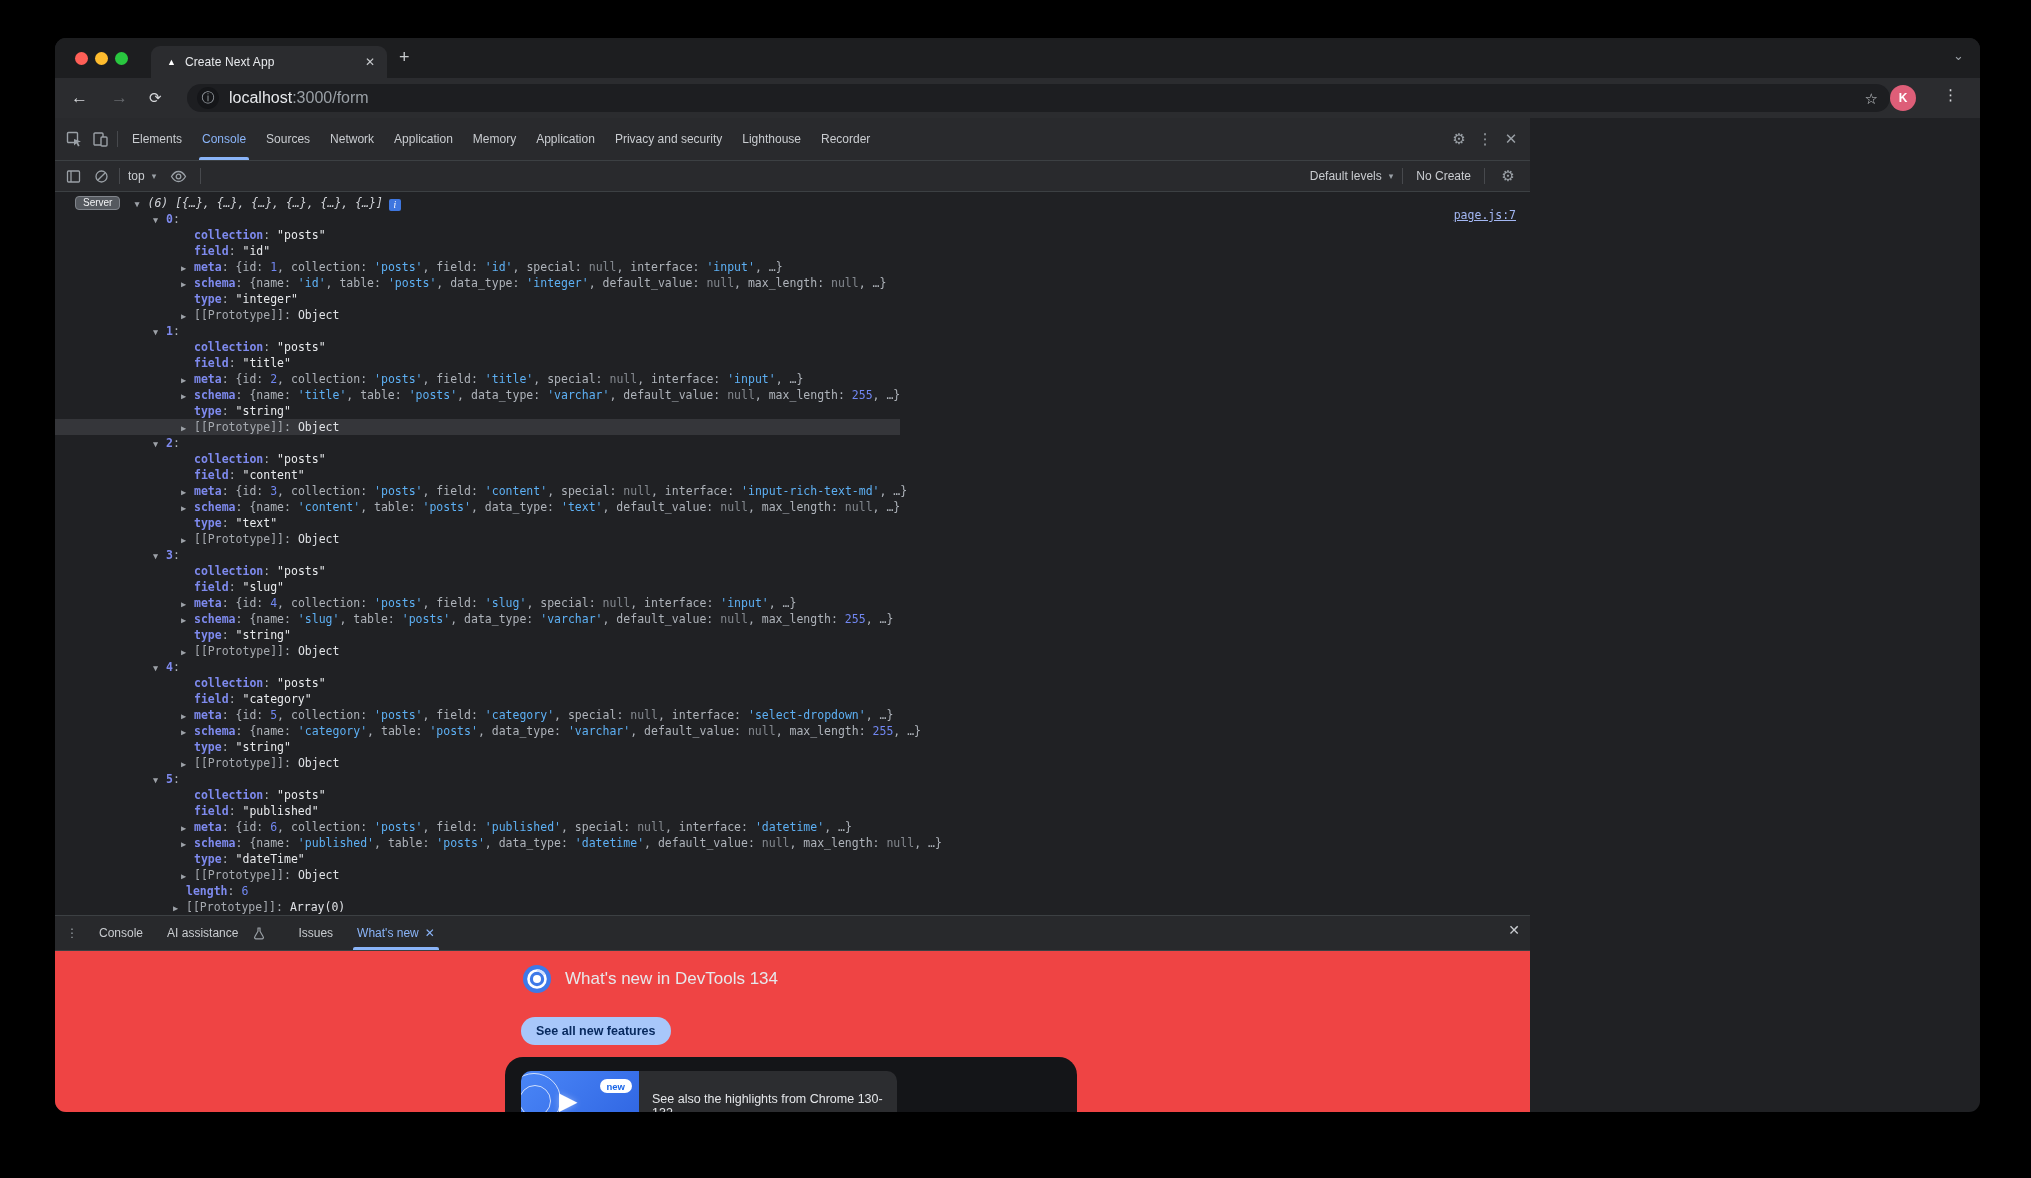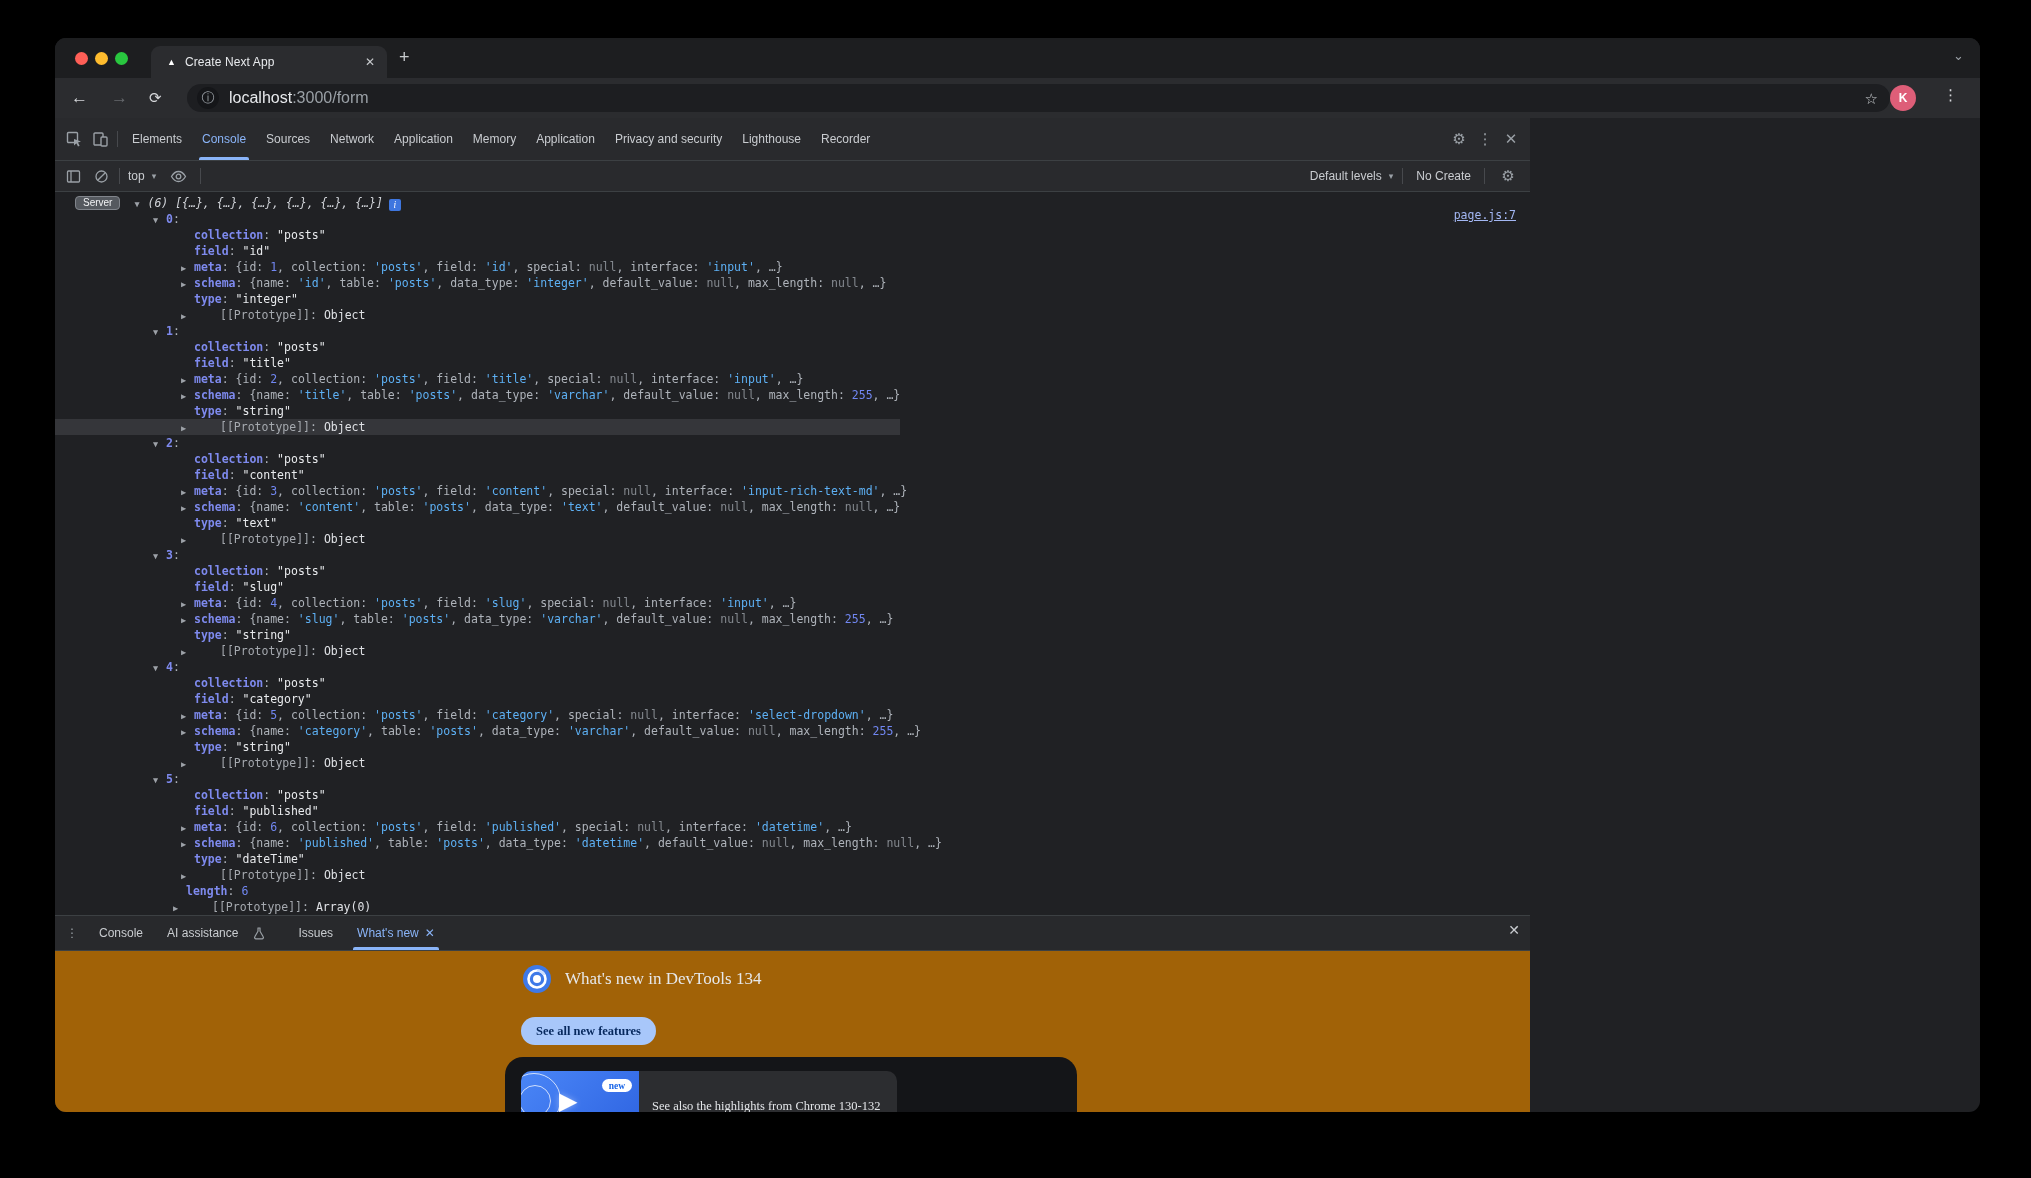--- a/index.html
+++ b/index.html
@@ -73,37 +73,37 @@
     font-family:"Liberation Sans",sans-serif;vertical-align:1px;}
   .tk-c{display:inline-block;width:13px;font-size:8.5px;color:#9da2a8;}
   .tk-i{color:#d2d5da;font-style:italic;}
   .tk-k{color:#7e8aee;font-weight:700;}
   .tk-p{color:#aeb3ba;}
   .tk-s{color:#5db0f4;}
   .tk-d{color:#e8eaed;}
   .tk-n{color:#7187f2;}
   .tk-u{color:#84898f;}
   .tk-o{color:#dfe1e5;}
-  .tk-pr{color:#a5a9af;margin-left:26px;}
+  .tk-pr{color:#a5a9af;}
   .tk-info{display:inline-block;width:12px;height:12px;margin-left:6px;border-radius:2px;
     background:#3e76df;color:#fff;text-align:center;line-height:12px;font-size:9.5px;
     font-family:"Liberation Serif",serif;font-style:italic;vertical-align:-1px;}
   .tk-lnk{position:absolute;right:14px;top:12px;color:#a3b7f3;text-decoration:underline;}
   
   .drawer-bar{position:relative;height:34px;background:#28292c;border-top:1px solid #3c4043;
     border-bottom:1px solid #3c4043;display:flex;align-items:center;}
   .drawer-bar .ic{width:22px;height:22px;margin:0 4px;}
   .dr-tab{position:relative;height:34px;display:flex;align-items:center;padding:0 12px;gap:6px;}
   .dr-tab.active .dr-tab-label{color:#8ab4f8;font-weight:500;}
   .dr-tab.active .drclose{color:#8ab4f8;}
   .dr-tab.active::after{content:"";position:absolute;left:8px;right:8px;bottom:0;height:3px;
     border-radius:2px 2px 0 0;background:#8ab4f8;}
   .drclose{font-size:12px;color:#c9ccd0;}
   .drawer-close{position:absolute;right:10px;top:6px;font-size:14px;color:#c9ccd0;}
-  .drawer{position:relative;height:168px;background:#a16207;overflow:hidden;font-family:Liberation Serif, serif;}
+  .drawer{position:relative;height:168px;background:#ef4444;overflow:hidden;}
   .wn-logo{position:absolute;left:466px;top:12px;width:32px;height:32px;}
   .wn-title{position:absolute;left:510px;top:18px;font-size:17px;font-weight:500;color:#e6e8eb;}
   .wn-btn{position:absolute;left:466px;top:66px;height:28px;padding:0 15px;border-radius:14px;
     background:#a8c7fa;color:#07295e;font-size:12.5px;font-weight:600;line-height:28px;}
   .wn-card{position:absolute;left:450px;top:106px;width:572px;height:90px;background:#141518;
     border-radius:18px 18px 0 0;}
   .hlrow{position:absolute;left:16px;top:14px;display:flex;border-radius:10px;overflow:hidden;}
   .thumb{position:relative;width:118px;height:70px;background:linear-gradient(135deg,#4a86f7,#2d62e0);
     overflow:hidden;}
   .tcirc{position:absolute;border:1.5px solid rgba(255,255,255,.75);border-radius:50%;}

